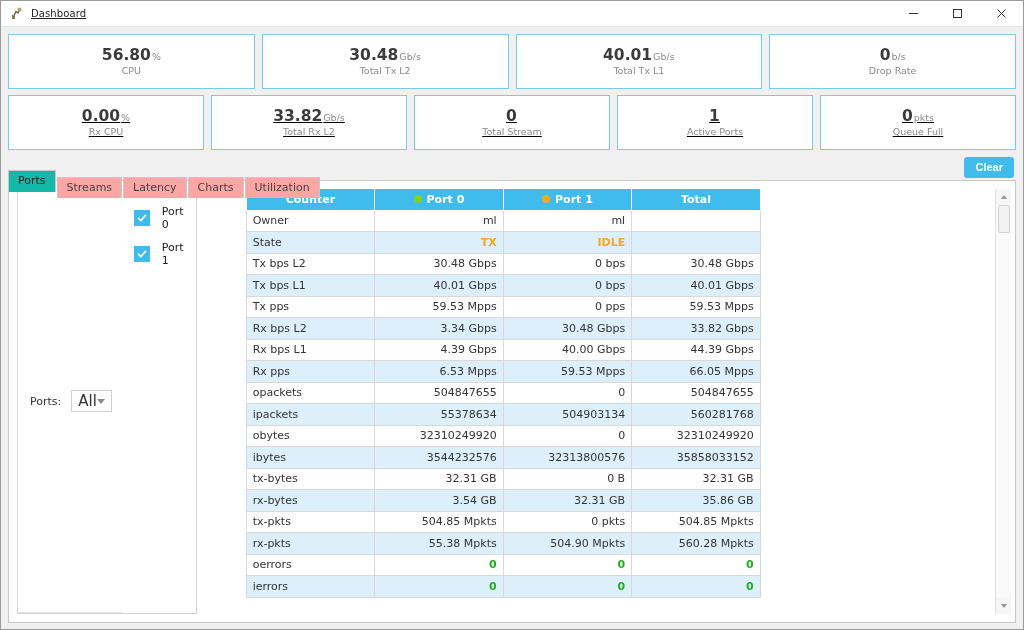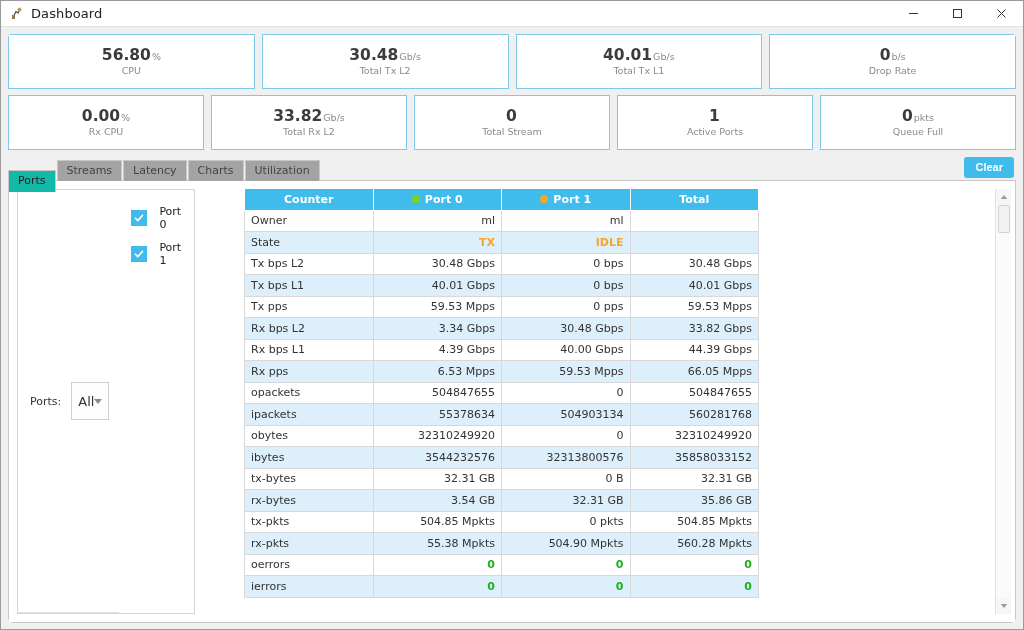--- a/index.html
+++ b/index.html
@@ -24,49 +24,48 @@
     border-bottom: 1px solid #e4e4e4;
   }
   .titlebar-left { display: flex; align-items: center; padding-left: 8px; gap: 7px; }
   .app-icon {
     width: 15px; height: 15px;
     position: relative;
     display: inline-block;
   }
   .app-icon svg { display: block; }
   .title-text {
-    font-size: 13px; color: #222; letter-spacing: .1px;
+    font-size: 10px; color: #222; letter-spacing: .1px; text-decoration: underline;
   }
   .titlebar-spacer { flex: 1 1 auto; }
   .winbtns { display: flex; height: 26px; }
   .winbtn {
     width: 44px; height: 26px;
     display: flex; align-items: center; justify-content: center;
     color: #333;
   }
   .winbtn svg { display: block; }
 
   
   .page {
     flex: 1 1 auto;
     background: #f0f0f0;
     padding: 7px 7px 6px 7px;
     display: flex; flex-direction: column;
     overflow: hidden;
-    border-radius: 28px;
   }
 
   
   .cards-row {
     display: flex;
     gap: 7px;
     height: 55px;
     flex: 0 0 55px;
   }
-  .cards-row + .cards-row { margin-top: 6px; }
+  .cards-row + .cards-row { margin-top: 6px; text-decoration: underline; }
   .card {
     flex: 1 1 0;
     background: #ffffff;
     border: 1px solid #7fc9e8;
     display: flex; flex-direction: column;
     align-items: center; justify-content: center;
     gap: 3px;
   }
   .card-value {
     font-size: 15.5px; font-weight: bold; color: #3b3b3b;
@@ -83,26 +82,26 @@
   .tabbar {
     margin-top: 8px;
     flex: 0 0 21px;
     display: flex; align-items: flex-end;
     position: relative;
     border-bottom: 1px solid #c8c8c8;
   }
   .tab {
     font-size: 11px; color: #444;
     padding: 3px 9px 3px 9px;
-    background: #a3a3a3;
+    background: #fca5a5;
     border: 1px solid #c8c8c8;
     border-bottom: none;
     margin-right: 1px;
     line-height: 14px;
-    position: relative; top: 1px;
+    position: relative; top: 18px;
   }
   .tab.active {
     background: #14b8a6;
     color: #222;
     top: 12px;
     padding-bottom: 4px;
   }
   .clear-wrap { position: absolute; right: 2px; bottom: 2px; }
   .clear-btn {
     background: #3fbceb;
@@ -142,26 +141,26 @@
   }
   .ports-head {
     display: flex; align-items: center;
     gap: 10px;
     padding: 12px 10px 12px 12px;
     border-bottom: 1px solid #e2e2e2;
   }
   .ports-label { font-size: 11px; color: #333; }
   .ports-select {
     flex: 1 1 auto;
-    height: 38px;
+    height: 22px;
     border: 1px solid #cfcfcf;
     background: #fdfdfd;
     display: flex; align-items: center;
     padding: 0 6px;
-    font-size: 13px; color: #333;
+    font-size: 15px; color: #333;
     position: relative;
     cursor: pointer;
   }
   .ports-select .sel-value { flex: 1 1 auto; }
   .caret {
     width: 0; height: 0;
     border-left: 4px solid transparent;
     border-right: 4px solid transparent;
     border-top: 5px solid #8a8a8a;
   }

